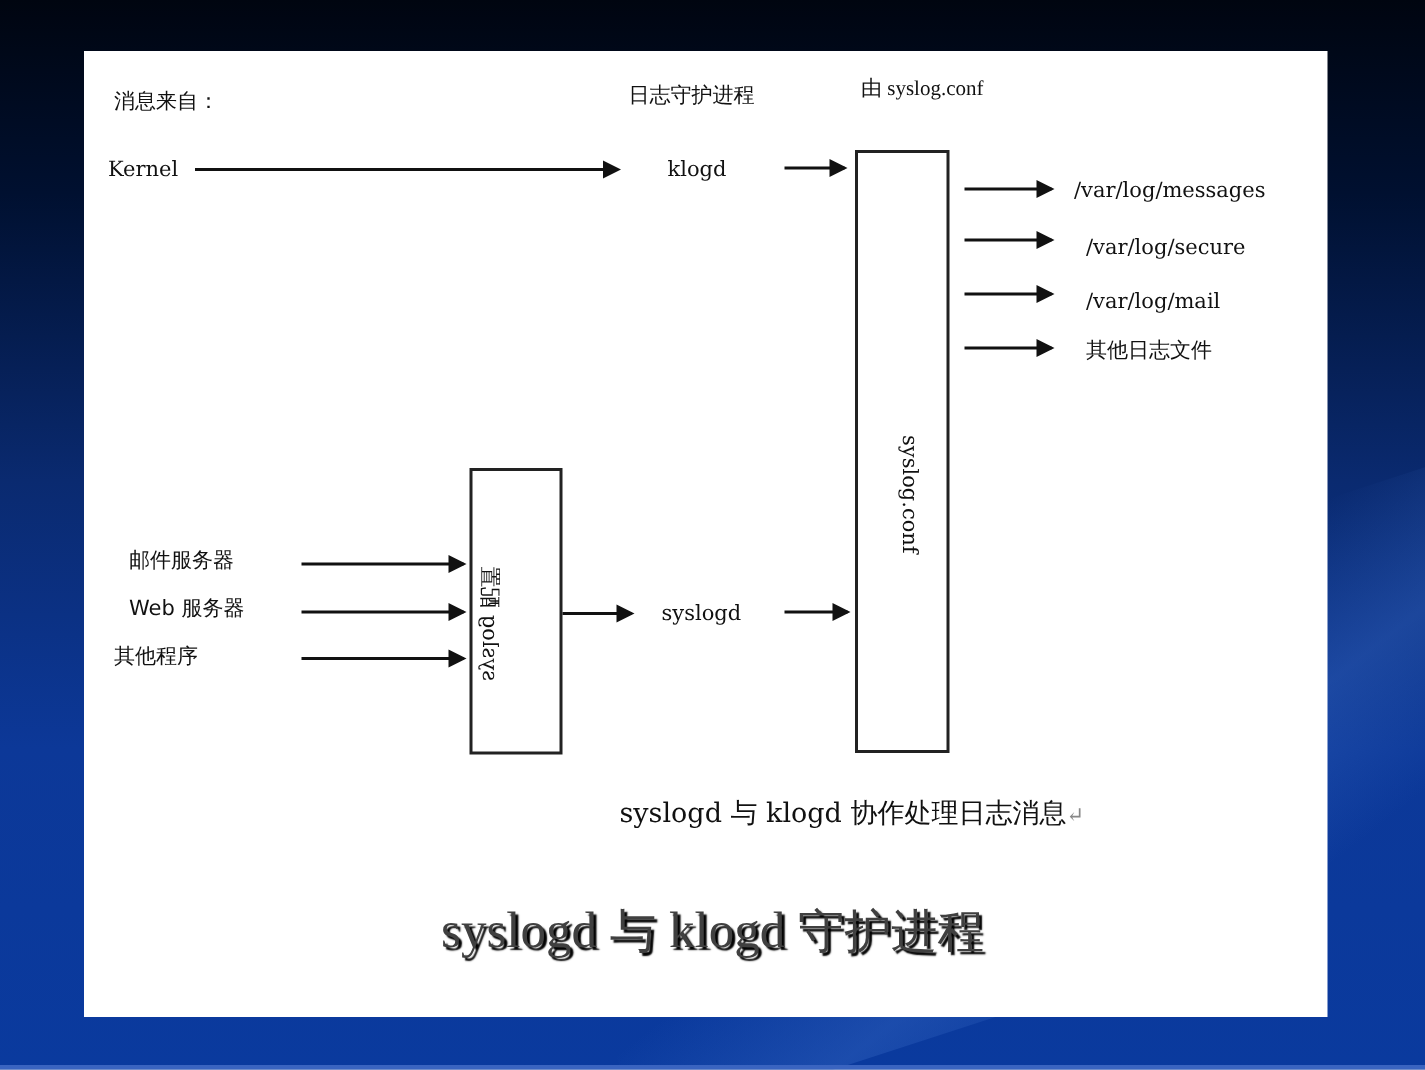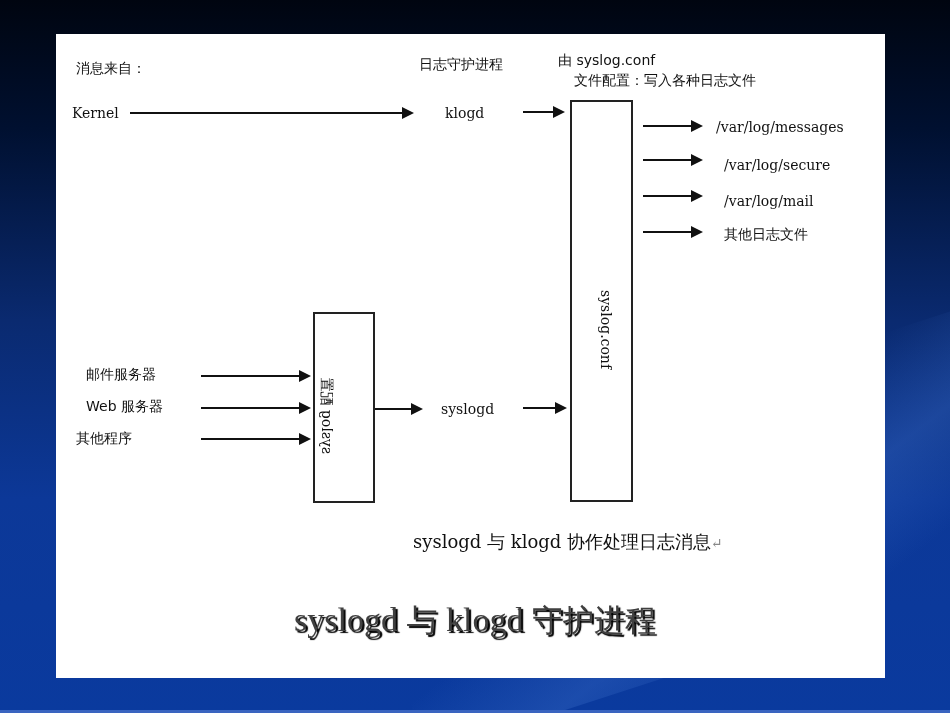--- a/index.html
+++ b/index.html
@@ -40,22 +40,21 @@
 </style>
 </head>
 <body>
 
 <div class="swoosh1"></div>
 
 <div class="panel">
 
   <div class="t cn" style="left:20px; top:26px;">消息来自：</div>
   <div class="t cn" style="left:363px; top:22px;text-align:right;">日志守护进程</div>
-  <div class="t cn" style="left:502px; top:18px;">由 syslog.conf</div>
-  <div class="t cn" style="left:518px; top:38px;">文件配置：写入各种日志文件</div>
+  <div class="t cn" style="left:518px; top:18px;font-family:Liberation Serif, serif;">由 syslog.conf</div>
 
   <div class="t" style="left:16px; top:71px;">Kernel</div>
   <div class="arrow" style="left:74px; top:78px; width:282px;"></div>
   <div class="t" style="left:389px; top:71px;">klogd</div>
   <div class="arrow" style="left:467px; top:77px; width:40px;"></div>
 
   <div class="box" style="left:514px; top:66px; width:63px; height:402px;">
     <div class="vlabel" style="left:42px; top:188px; transform:rotate(90deg);">syslog.conf</div>
   </div>
 

